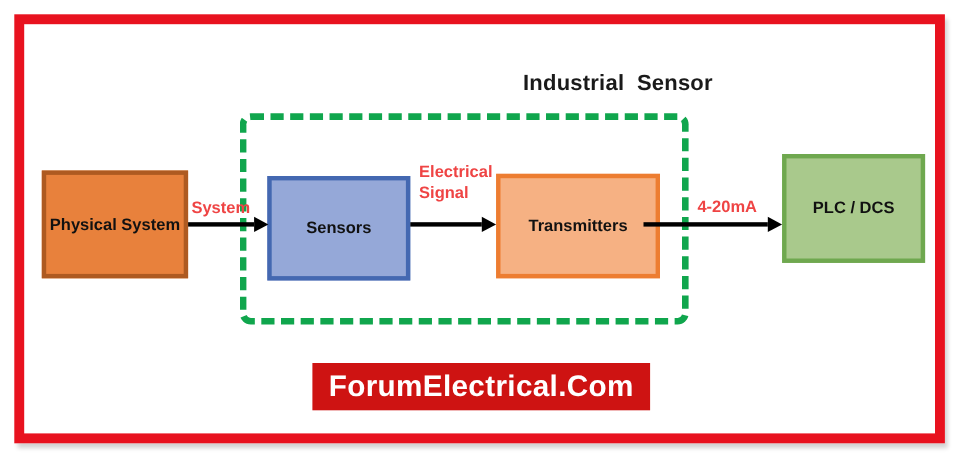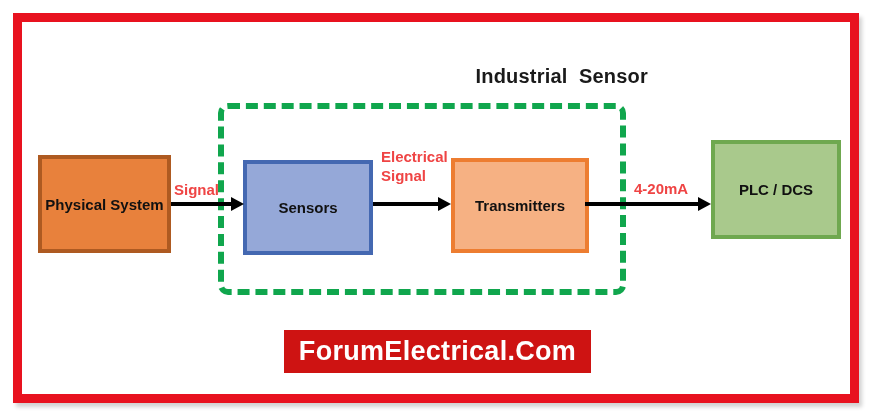--- a/index.html
+++ b/index.html
@@ -29,21 +29,21 @@
   }
   .block-physical{
     left:25px;top:142px;width:133px;height:98px;
     background:var(--physical-fill);border:4px solid var(--physical-border);
   }
   .block-sensors{
     left:230px;top:147px;width:130px;height:95px;
     background:var(--sensors-fill);border:4px solid var(--sensors-border);
   }
   .block-transmitters{
-    left:438px;top:145px;width:138px;height:95px;
+    left:438px;top:145px;width:149px;height:95px;
     background:var(--transmitters-fill);border:4px solid var(--transmitters-border);
   }
   .block-plc{
     left:698px;top:143px;width:130px;height:99px;
     background:var(--plc-fill);border:4px solid var(--plc-border);
   }
   .arrow{
     position:absolute;height:4px;background:var(--arrow-black);top:189px;
   }
   .arrow::after{
@@ -90,21 +90,21 @@
     </div>
 
     <div class="block block-plc" style="left:689px;top:118px;">
       <span>PLC / DCS</span>
     </div>
 
     <div class="arrow arrow-input" style="left:149px;top:180px;"></div>
     <div class="arrow arrow-electrical" style="left:351px;top:180px;"></div>
     <div class="arrow arrow-ma" style="left:563px;top:180px;"></div>
 
-    <div class="flow-label label-input" style="left:152px;top:158px;">Signal</div>
+    <div class="flow-label label-input" style="left:152px;top:158px;">System</div>
 
     <div class="flow-label label-electrical" style="left:359px;top:125px;">Electrical Signal</div>
 
     <div class="flow-label label-ma" style="left:612px;top:157px;">4-20mA</div>
 
     <div class="watermark" style="left:246px;top:308px;">ForumElectrical.Com</div>
   </div>
 </div>
 
 </body></html>

